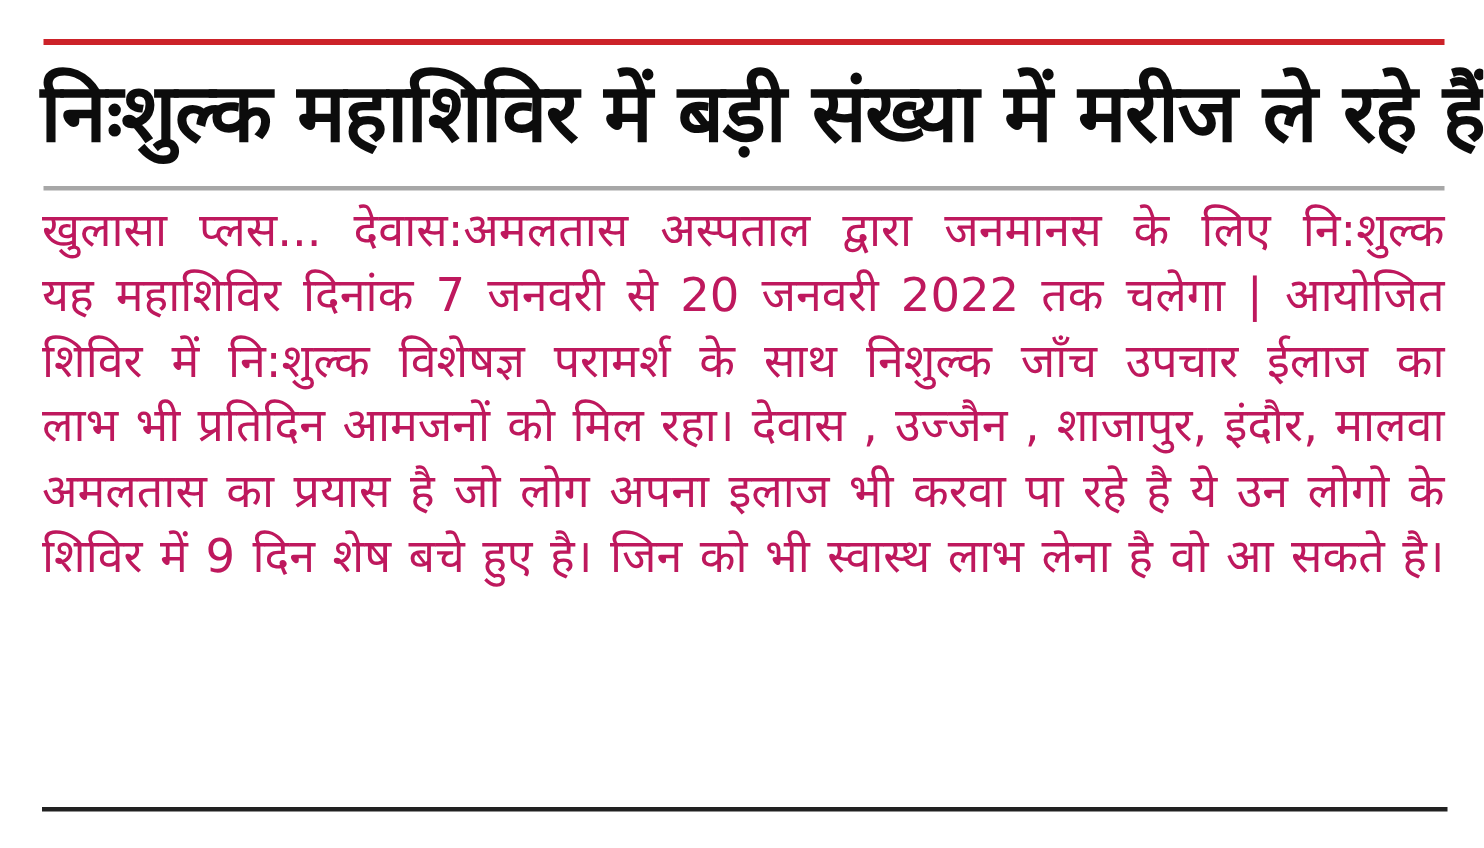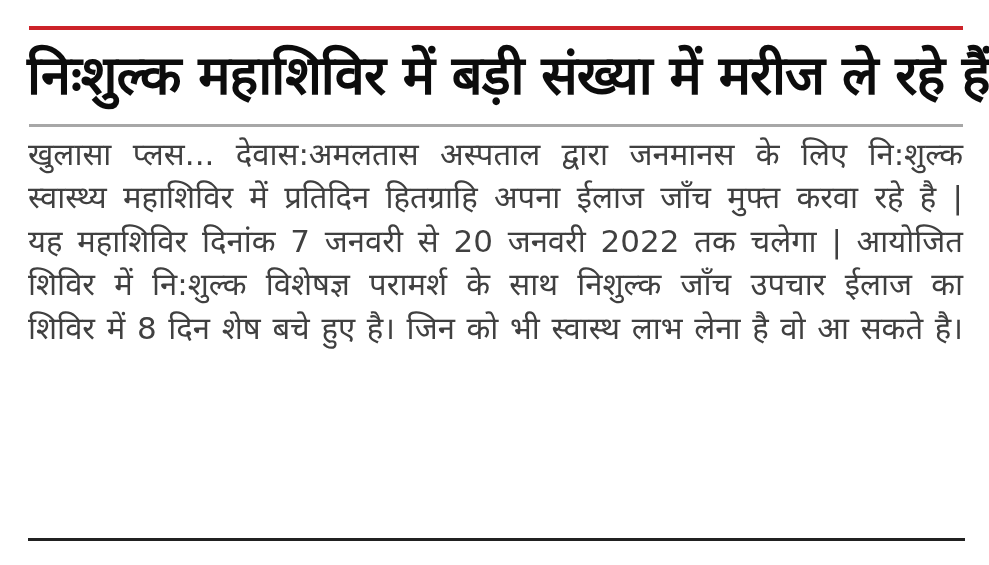--- a/index.html
+++ b/index.html
@@ -73,23 +73,24 @@
 <body>
 
 <div class="page">
 
   <div class="rule rule-top" style="background: rgb(204, 34, 41);"></div>
 
   <h1 class="headline" style="color: rgb(12, 12, 12);">निःशुल्क महाशिविर में बड़ी संख्या में मरीज ले रहे हैं फायदा</h1>
 
   <div class="rule rule-under-headline" style="background: rgb(167, 167, 167);"></div>
 
-  <div class="article-body" style="color: #404040;">
+  <div class="article-body" style="color: #be185d;">
     <div class="body-line">खुलासा प्लस... देवास:अमलतास अस्पताल द्वारा जनमानस के लिए  नि:शुल्क</div>
-    <div class="body-line">स्वास्थ्य महाशिविर में प्रतिदिन हितग्राहि अपना ईलाज जाँच मुफ्त करवा रहे है |</div>
     <div class="body-line">यह महाशिविर  दिनांक 7 जनवरी से 20 जनवरी 2022 तक चलेगा | आयोजित</div>
     <div class="body-line">शिविर में नि:शुल्क विशेषज्ञ परामर्श के साथ निशुल्क जाँच उपचार ईलाज का</div>
-    <div class="body-line">शिविर में 8 दिन शेष बचे हुए है। जिन को भी स्वास्थ लाभ लेना है वो आ सकते है।</div>
+    <div class="body-line">लाभ भी प्रतिदिन आमजनों को मिल रहा। देवास , उज्जैन , शाजापुर, इंदौर, मालवा</div>
+    <div class="body-line">अमलतास का प्रयास है जो लोग अपना इलाज भी करवा पा रहे है ये उन लोगो के</div>
+    <div class="body-line">शिविर में 9 दिन शेष बचे हुए है। जिन को भी स्वास्थ लाभ लेना है वो आ सकते है।</div>
   </div>
 
   <div class="rule rule-bottom" style="background: rgb(33, 33, 33);"></div>
 
 </div>
 
 </body></html>

